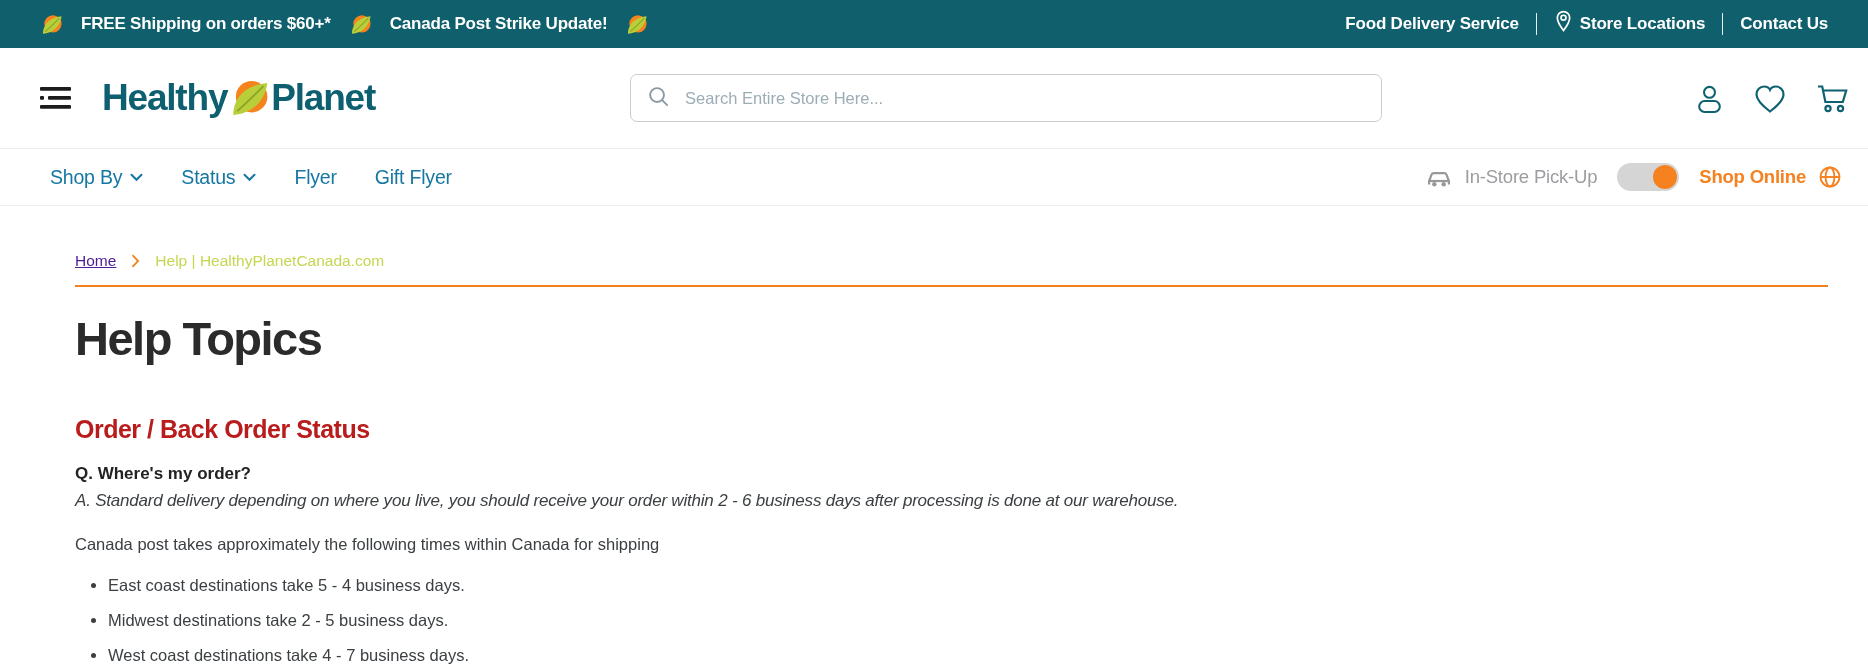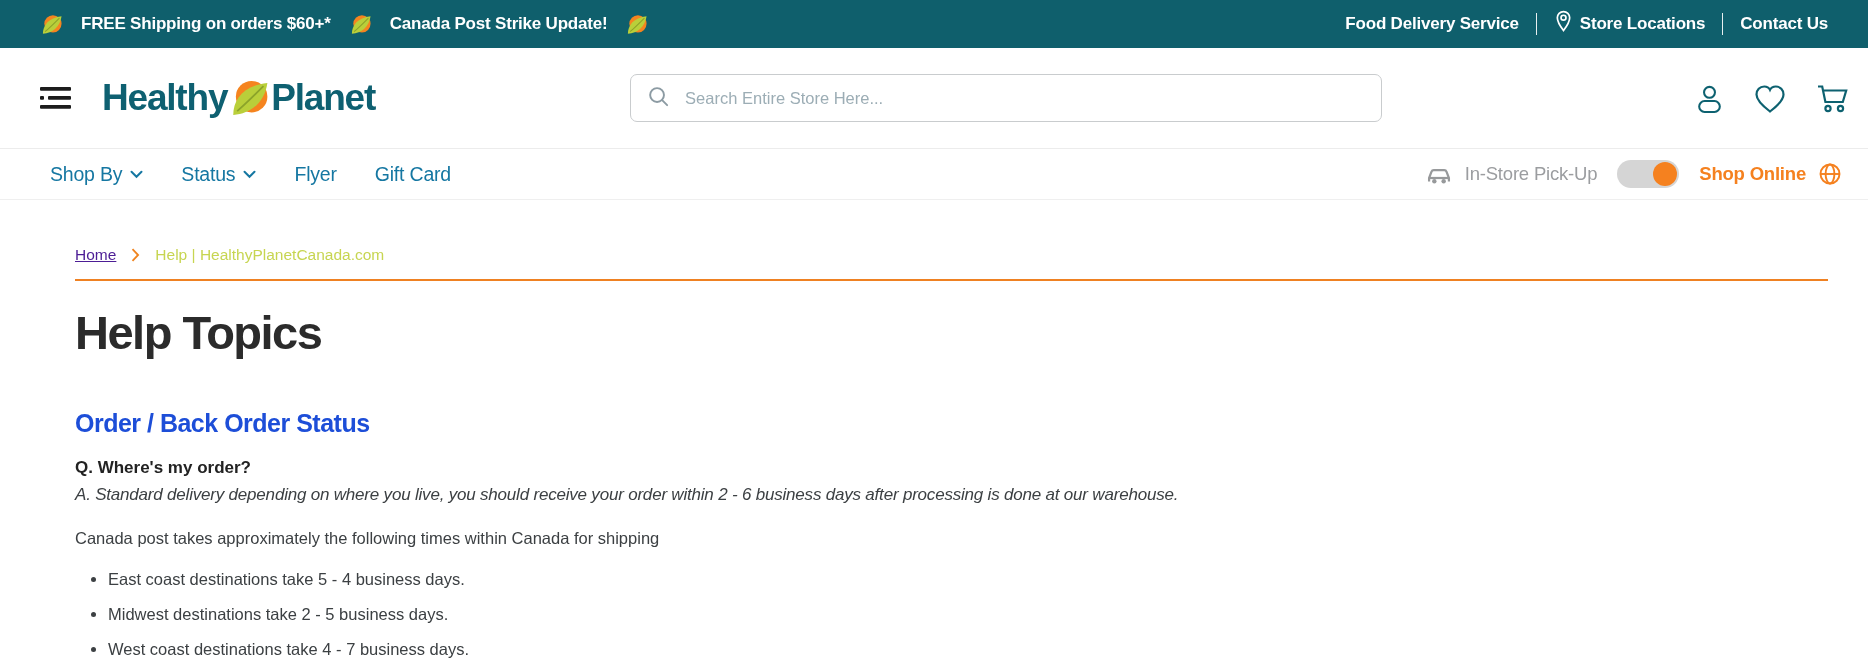--- a/index.html
+++ b/index.html
@@ -37,41 +37,41 @@
   }
   .search-box svg { flex:none; }
   .search-input { border:0; outline:0; flex:1; font-size:16.5px; color:#333; font-family:inherit; background:transparent; }
   .search-input::placeholder { color:#9cadb5; }
   .header-icons { margin-left:auto; display:flex; align-items:center; gap:27px; }
   .hicon { cursor:pointer; }
   .hicon svg { display:block; }
 
   
   .nav-bar {
-    height:52px; display:flex; align-items:center;
+    height:58px; display:flex; align-items:center;
     border-top:1px solid #ececec; border-bottom:1px solid #efefef;
     padding:0 26px 0 50px; background:#fff;
   }
   .nav-links { display:flex; align-items:center; gap:38px; }
   .nav-item { display:flex; align-items:center; gap:8px; color:#1577a2; font-size:19.5px; letter-spacing:-0.2px; cursor:pointer; white-space:nowrap; }
   .nav-right { margin-left:auto; display:flex; align-items:center; gap:12px; }
   .pickup-label { color:#9b9da0; font-size:18.5px; letter-spacing:-0.2px; cursor:pointer; }
   .toggle { width:62px; height:28px; border-radius:15px; background:#d5d5d5; position:relative; cursor:pointer; margin:0 8px; flex:none; }
   .toggle-knob { position:absolute; top:2px; right:2px; width:24px; height:24px; border-radius:50%; background:#f5811f; }
   .online-label { color:#f5811f; font-size:18.5px; font-weight:700; letter-spacing:-0.2px; cursor:pointer; }
   .nav-right svg { display:block; }
 
   
   .breadcrumb { padding:46px 0 15px 75px; display:flex; align-items:center; gap:15px; font-size:15.5px; }
   .crumb-home { color:#4c1d95; text-decoration:underline; cursor:pointer; }
   .crumb-current { color:#c7d551; }
   .content-rule { height:0; border:0; border-top:2px solid #ef8122; margin:0 40px 0 75px; }
 
   .page-title { margin:26px 0 0 75px; font-size:47px; font-weight:800; color:#2b2b2b; letter-spacing:-1.5px; line-height:1.1; }
-  .section-title { margin:50px 0 0 75px; font-size:25px; font-weight:800; color:#1d4ed8; letter-spacing:-0.5px; }
+  .section-title { margin:50px 0 0 75px; font-size:25px; font-weight:800; color:#b91c1c; letter-spacing:-0.5px; }
   .question { margin:20px 0 0 75px; font-size:17px; font-weight:700; color:#222; }
   .answer { margin:7px 0 0 75px; font-size:17px; font-style:italic; color:#3c4043; letter-spacing:-0.2px; }
   .para { margin:24px 0 0 75px; font-size:16.5px; color:#3c4043; }
   .bullet-list { margin:22px 0 0 88px; padding-left:20px; color:#3c4043; font-size:16.5px; }
   .bullet-list li { margin-bottom:16px; }
 </style>
 </head>
 <body>
 
 <div class="top-bar">
@@ -184,21 +184,21 @@
     <span class="nav-item">
       <span>Status</span>
       <svg width="13" height="9" viewBox="0 0 13 9" fill="none" stroke="currentColor" stroke-width="2" stroke-linecap="round">
           <path d="M1.5 1.8l5 5 5-5"></path>
         </svg>
     </span>
     <span class="nav-item">
       <span>Flyer</span>
     </span>
     <span class="nav-item">
-      <span>Gift Card</span>
+      <span>Gift Flyer</span>
     </span>
   </div>
 
   <div class="nav-right">
     <span>
       <svg width="28" height="21" viewBox="0 0 24 18" fill="none" stroke="#97999b" stroke-width="1.9">
           <path d="M3.5 15v-3l2-5.3A2.2 2.2 0 0 1 7.6 5.3h8.8a2.2 2.2 0 0 1 2.1 1.4l2 5.3v3"></path>
           <path d="M3.5 12h17"></path>
           <circle cx="8" cy="14.8" r="1.9" fill="#97999b" stroke="none"></circle>
           <circle cx="16" cy="14.8" r="1.9" fill="#97999b" stroke="none"></circle>

